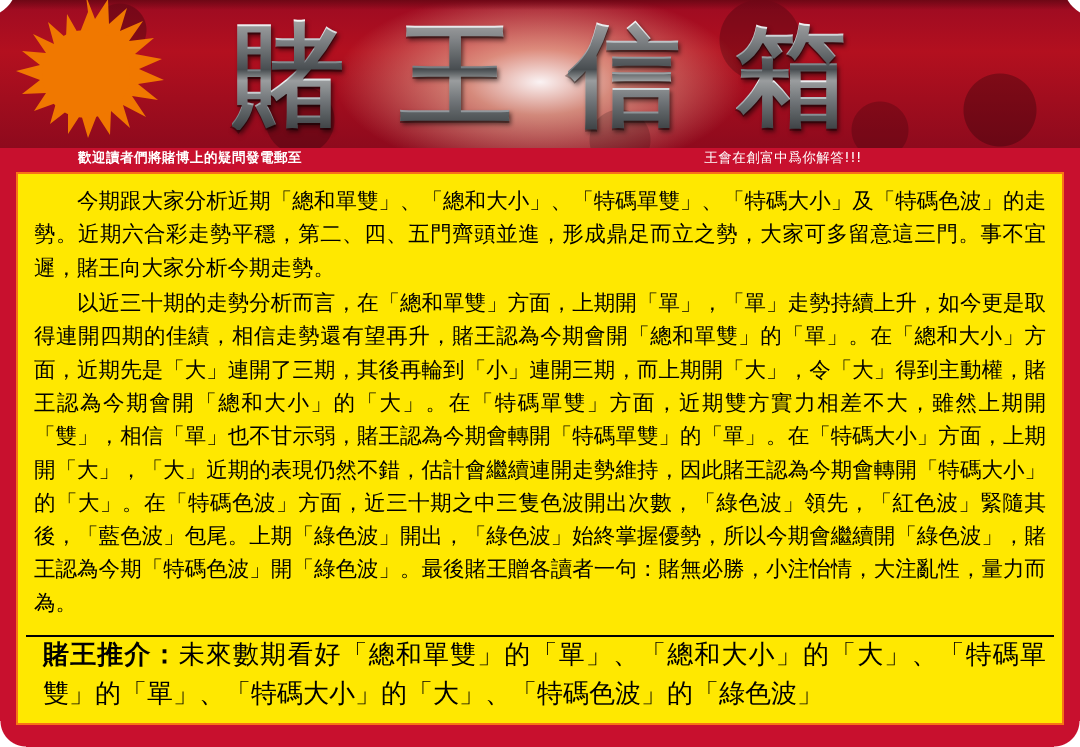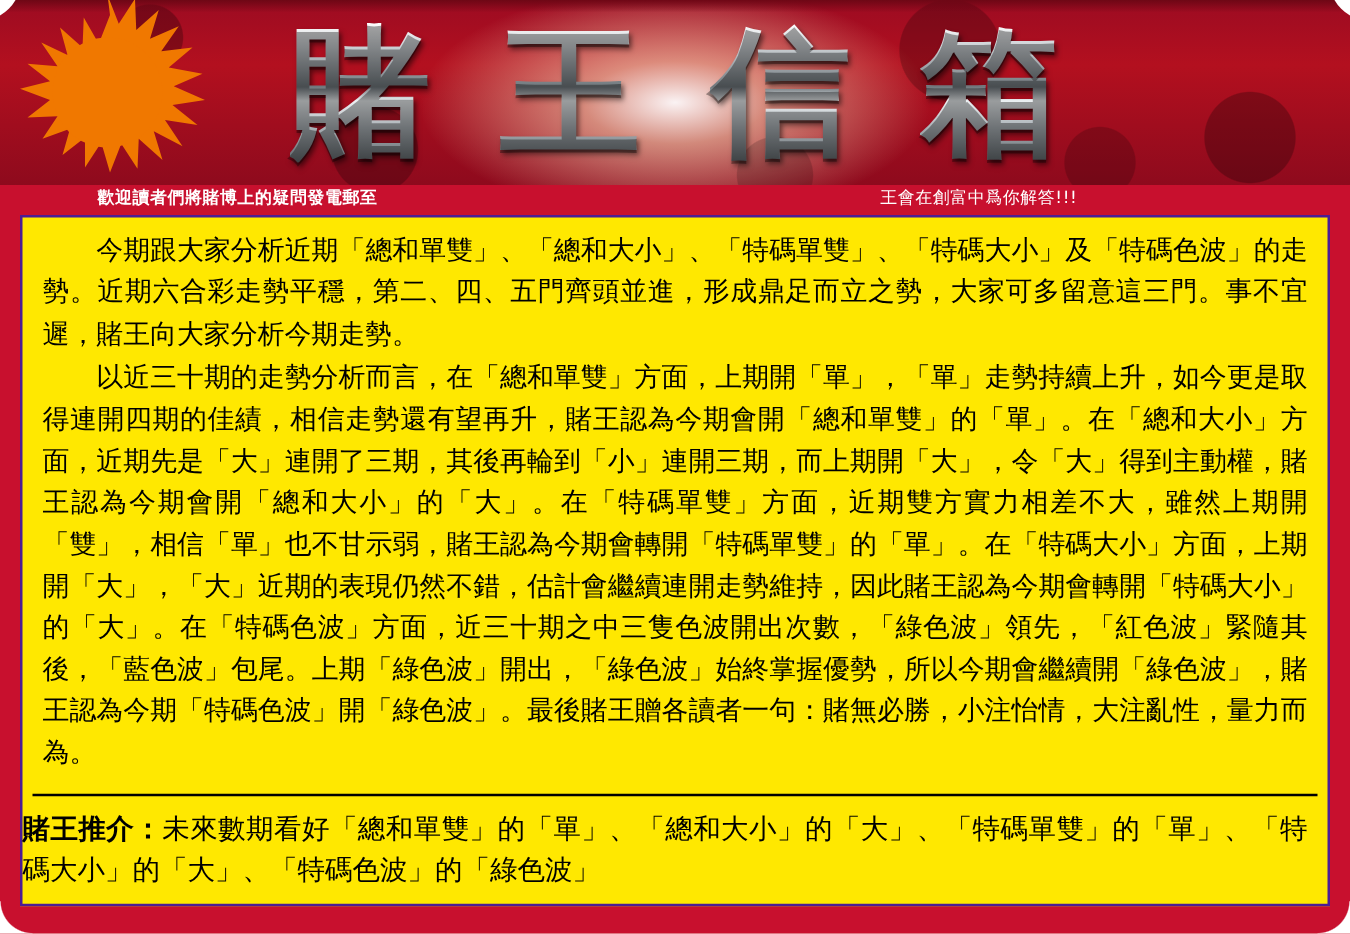--- a/index.html
+++ b/index.html
@@ -111,21 +111,21 @@
     white-space: nowrap;
   }
 
   
   .body-panel {
     position: absolute;
     left: 16px; top: 172px;
     width: 1048px;
     height: 553px;
     background: #ffe800;
-    border: 2px solid #4c1d95;
+    border: 2px solid #f97316;
     box-sizing: border-box;
     padding: 10px 16px 8px 16px;
   }
   .article {
     font-family: "DejaVu Sans", sans-serif;
     font-size: 21.5px;
     line-height: 1.55;
     color: #000000;
     text-align: justify;
     text-justify: inter-character;
@@ -139,25 +139,25 @@
     position: absolute;
     left: 8px;
     right: 8px;
     bottom: 86px;
     height: 0;
     border-top: 2px solid #000000;
   }
 
   .recommend {
     position: absolute;
-    left: 0;
+    left: 25px;
     right: 16px;
     bottom: 10px;
     font-family: "DejaVu Sans", sans-serif;
-    font-size: 22px;
+    font-size: 26px;
     line-height: 1.5;
     color: #000000;
     text-align: justify;
   }
   .recommend .rec-label {
     font-weight: bold;
   }
 
   
   .corner {

